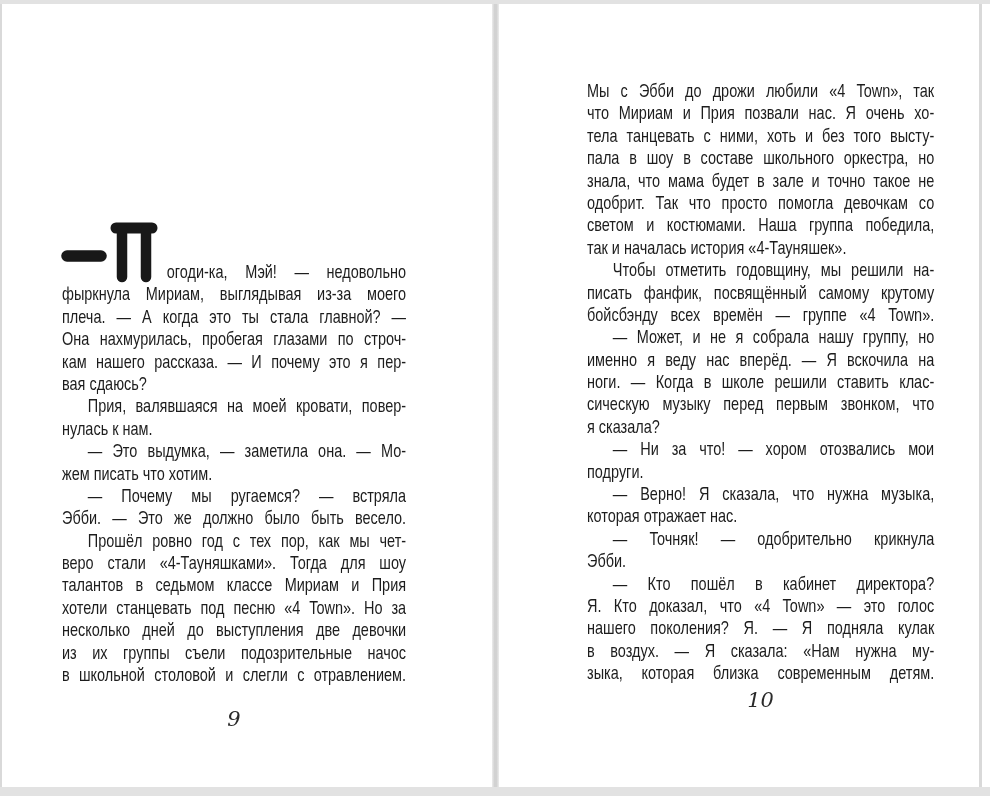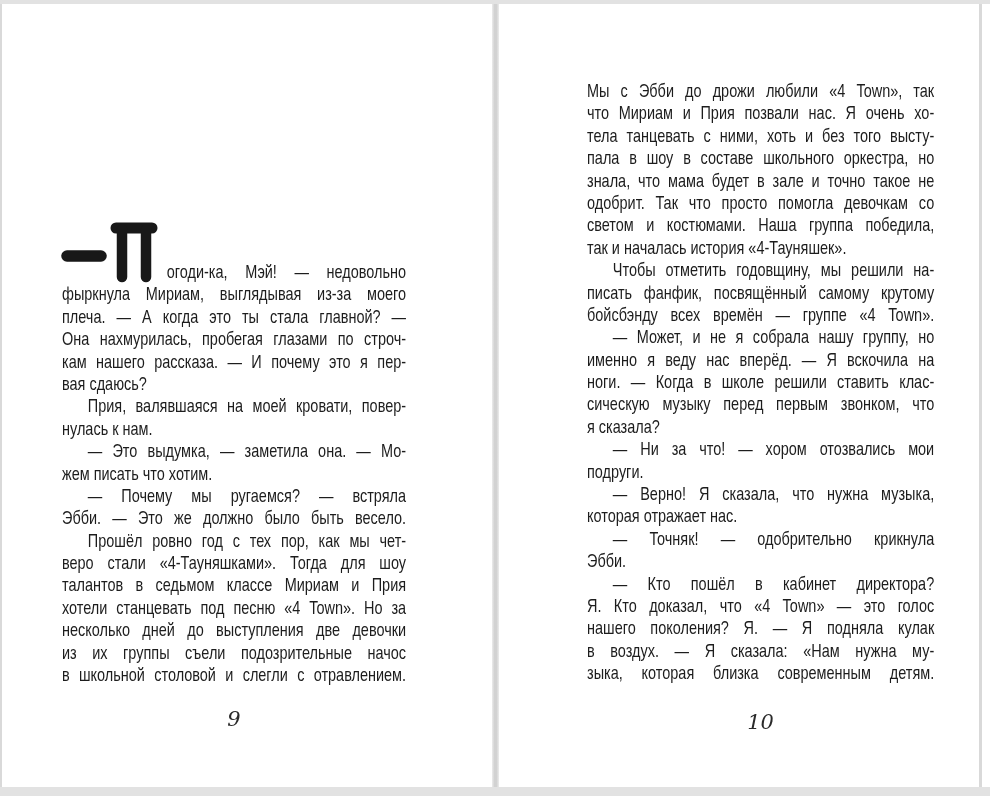--- a/index.html
+++ b/index.html
@@ -44,21 +44,21 @@
 
   .page-num {
     position: absolute;
     font-family: "DejaVu Serif", serif;
     font-style: italic;
     font-size: 21px;
     color: #2a2a2a;
     text-align: center;
   }
   .page-num.p-left  { left: 62px;  top: 707px; width: 344px; }
-  .page-num.p-right { left: 587px; top: 710px; width: 347px; }
+  .page-num.p-right { left: 587px; top: 688px; width: 347px; }
 </style>
 </head>
 <body>
 
 <div class="canvas">
 
   <div class="bar-top"></div>
   <div class="bar-bottom"></div>
   <div class="edge-left"></div>
   <div class="edge-right"></div>

